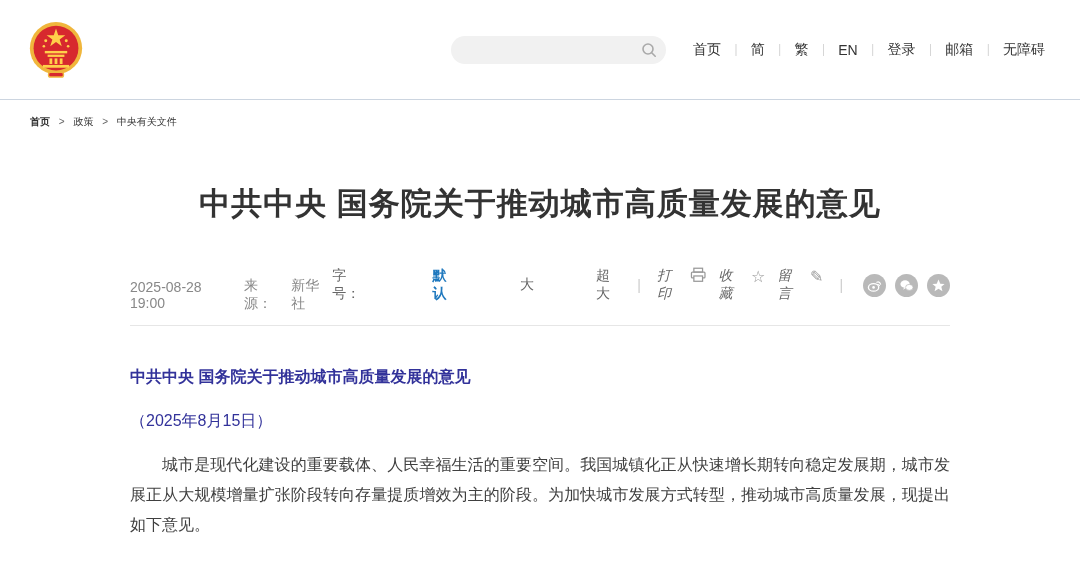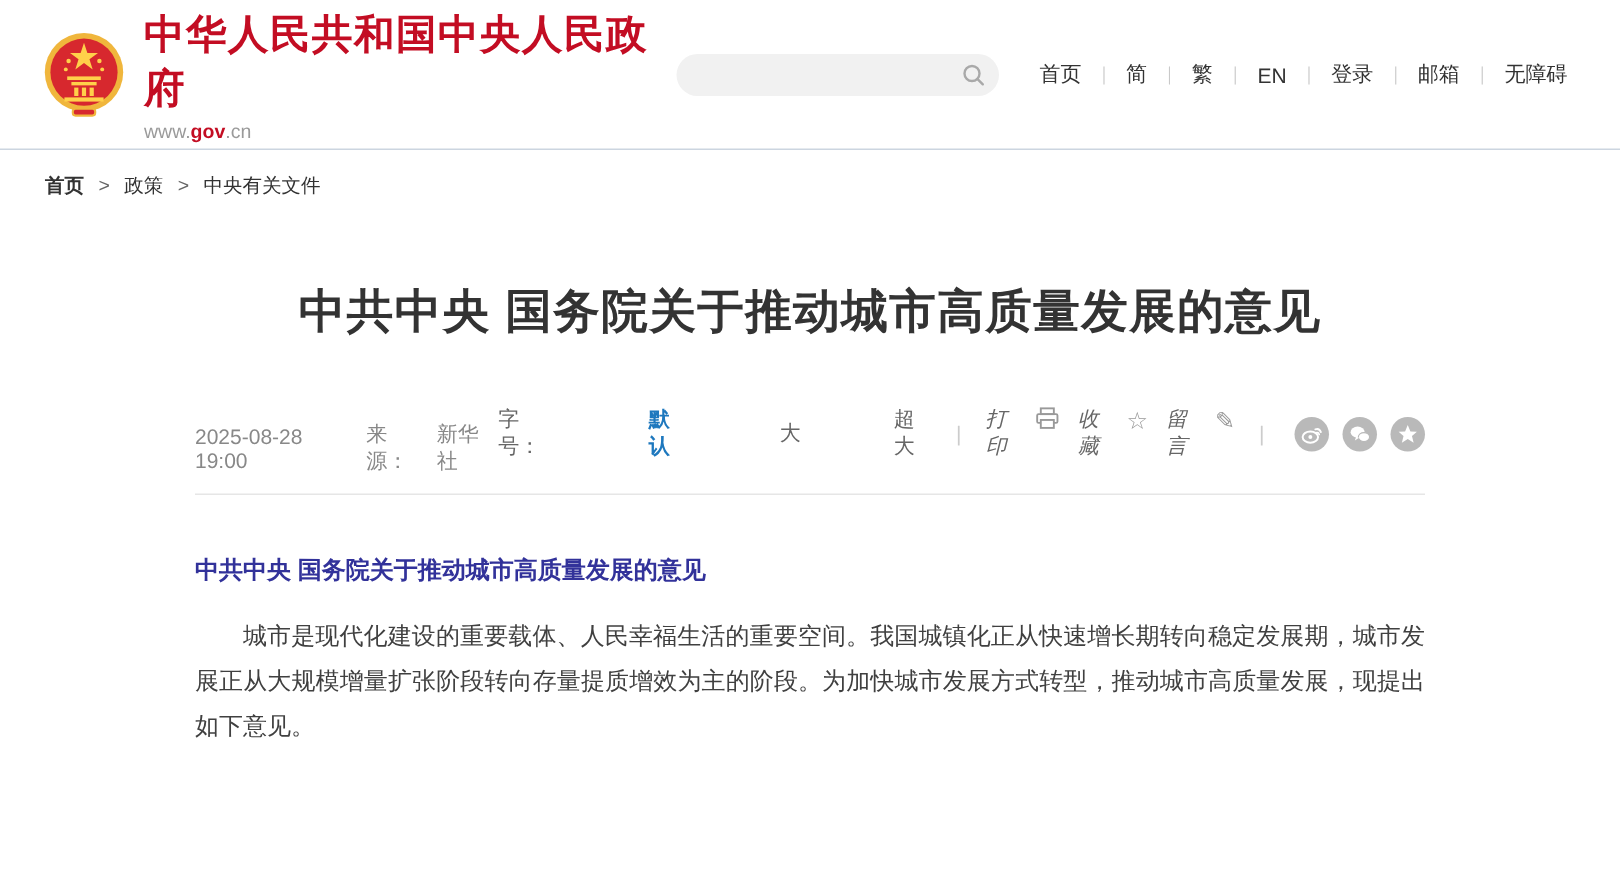--- a/index.html
+++ b/index.html
@@ -22,21 +22,21 @@
     display:flex; align-items:center; padding:0 10px 0 14px; }
   .search-input { flex:1; border:none; outline:none; background:transparent;
     font-size:13px; color:#333; height:100%; }
   .search-icon { width:16px; height:16px; flex:0 0 auto; cursor:pointer; }
 
   .top-nav { display:flex; align-items:center; font-size:14px; color:#333; }
   .top-nav .nav-link { padding:0 9px; cursor:pointer; white-space:nowrap; }
   .top-nav .nav-sep { color:#c9c9c9; font-size:12px; }
 
   
-  .breadcrumb { padding:15px 30px 10px 30px; font-size:13px; color:#333; }
+  .breadcrumb { padding:15px 30px 10px 30px; font-size:10px; color:#333; }
   .breadcrumb .crumb { cursor:pointer; }
   .breadcrumb .crumb-first { font-weight:bold; }
   .breadcrumb .crumb-sep { color:#666; margin:0 6px; }
 
   
   .article { width:820px; margin:0 auto; padding:0; }
   .article-title { text-align:center; font-size:31px; font-weight:bold; color:#333;
     margin-top:44px; letter-spacing:1px; }
 
   .meta-row { display:flex; align-items:center; justify-content:space-between;
@@ -76,24 +76,20 @@
       <circle cx="17" cy="28" r="1.4" fill="#ffd04a"></circle>
       <circle cx="43" cy="28" r="1.4" fill="#ffd04a"></circle>
       <rect x="18" y="33" width="24" height="2.6" fill="#ffd04a"></rect>
       <rect x="21" y="37" width="18" height="2.4" fill="#ffd04a"></rect>
       <rect x="23" y="41" width="3" height="6" fill="#ffd04a"></rect>
       <rect x="28.5" y="41" width="3" height="6" fill="#ffd04a"></rect>
       <rect x="34" y="41" width="3" height="6" fill="#ffd04a"></rect>
       <rect x="16" y="48" width="28" height="3" fill="#ffd04a"></rect>
       <rect x="22" y="56" width="16" height="5" rx="2" fill="#d7282e" stroke="#f0b63c" stroke-width="1.5"></rect>
     </svg>
-    <div class="brand-text">
-      <div class="site-title">中华人民共和国中央人民政府</div>
-      <div class="site-url"><span>www.</span><span class="gov">gov</span><span>.cn</span></div>
-    </div>
   </div>
 
   <div class="header-right">
     <div class="search-box">
       <input class="search-input" type="text" placeholder="" style="">
       <svg class="search-icon" viewBox="0 0 16 16" xmlns="http://www.w3.org/2000/svg">
         <circle cx="7" cy="7" r="5" fill="none" stroke="#a9a9a9" stroke-width="1.6"></circle>
         <line x1="10.7" y1="10.7" x2="14.2" y2="14.2" stroke="#a9a9a9" stroke-width="1.6" stroke-linecap="round"></line>
       </svg>
     </div>
@@ -187,16 +183,17 @@
           </svg>
         </span>
       </div>
     </div>
   </div>
 
   <hr class="meta-divider">
 
   <div class="article-body">
     <p class="doc-title">中共中央 国务院关于推动城市高质量发展的意见</p>
+    <p class="doc-date">（2025年8月15日）</p>
     <p>城市是现代化建设的重要载体、人民幸福生活的重要空间。我国城镇化正从快速增长期转向稳定发展期，城市发展正从大规模增量扩张阶段转向存量提质增效为主的阶段。为加快城市发展方式转型，推动城市高质量发展，现提出如下意见。</p>
 
   </div>
 </div>
 
 </body></html>

